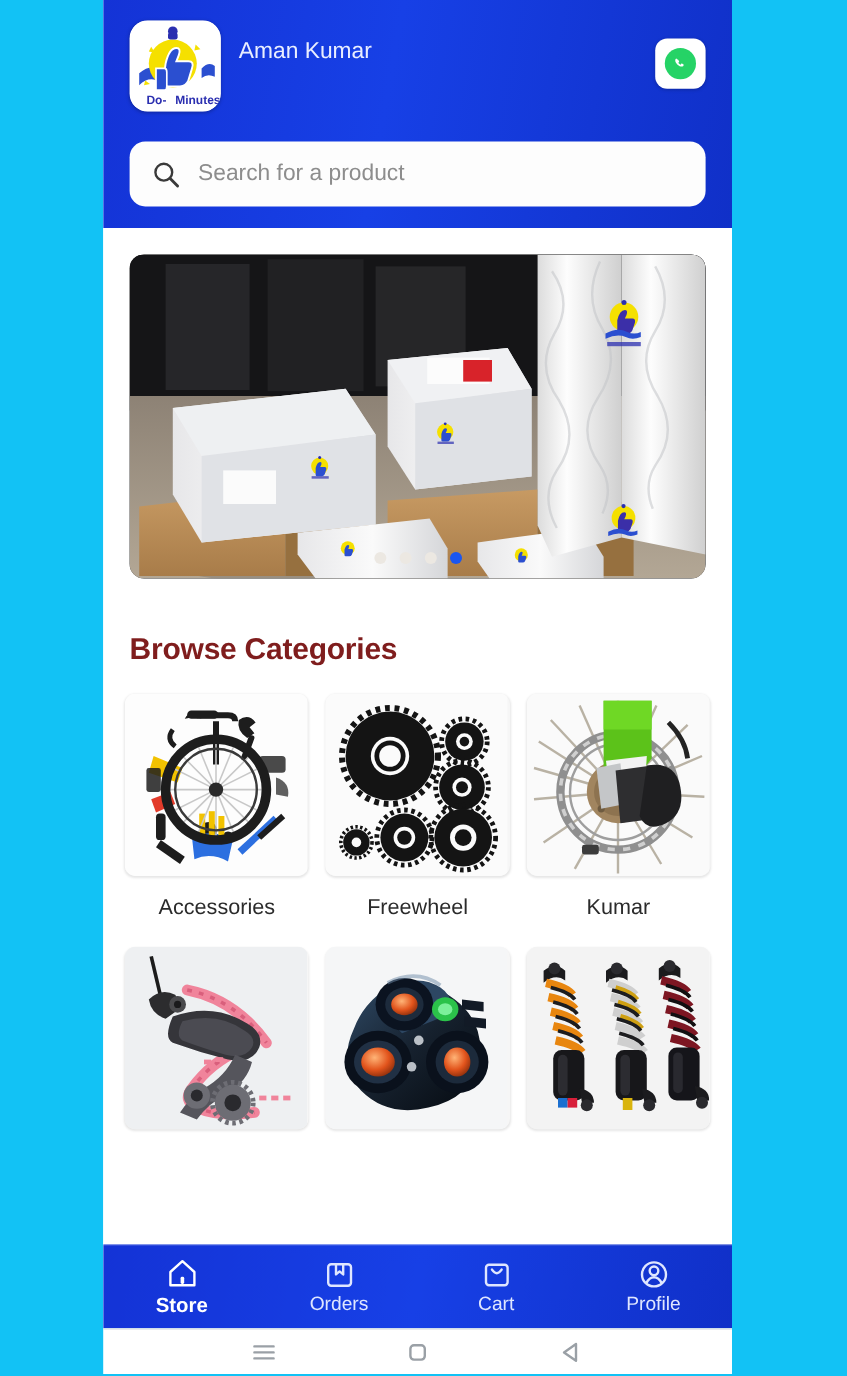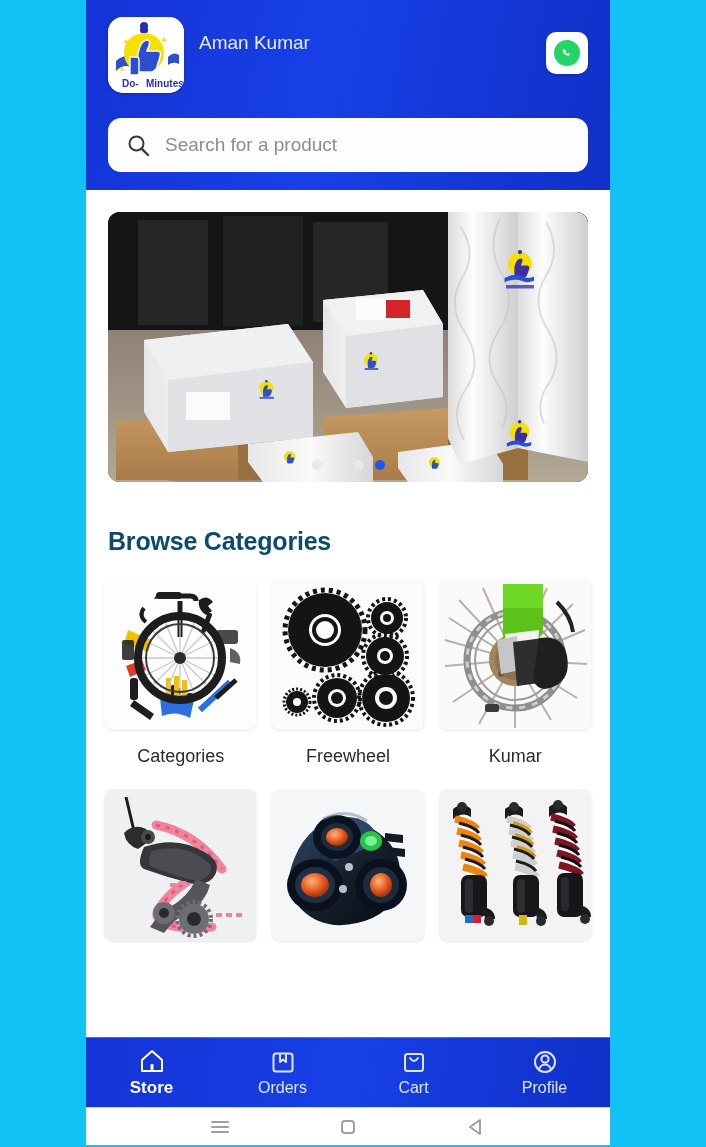--- a/index.html
+++ b/index.html
@@ -61,21 +61,21 @@
   .carousel .photo { position:absolute; inset:0; }
   .dots {
     position:absolute; left:0; right:0; bottom:12px;
     display:flex; justify-content:center; gap:11px;
   }
   .dot { width:10px; height:10px; border-radius:50%; background:#ece8e2; }
   .dot.active { background:#1a56f0; }
 
   
   .sec-title {
-    margin:45px 0 0 22px; font-size:25px; font-weight:bold; color:#0c4a6e;
+    margin:45px 0 0 22px; font-size:25px; font-weight:bold; color:#7f1d1d;
     letter-spacing:-.2px;
   }
 
   
   .cat-grid {
     margin:22px 18px 0 18px;
     display:grid; grid-template-columns:repeat(3,1fr);
     column-gap:14px; row-gap:0;
   }
   .cat-cell { width:100%; }
@@ -344,21 +344,21 @@
               <line x1="76" y1="80" x2="60" y2="119"></line>
                 <line x1="76" y1="80" x2="40" y2="98"></line>
               <line x1="76" y1="80" x2="40" y2="62"></line>
                 <line x1="76" y1="80" x2="60" y2="41"></line>
             </g>
             <circle cx="76" cy="80" r="42" fill="none" stroke="#1d1d1d" stroke-width="8"></circle>
             <circle cx="76" cy="80" r="34" fill="none" stroke="#3a3a3a" stroke-width="2"></circle>
             <circle cx="76" cy="80" r="6" fill="#2a2a2a"></circle>
           </svg>
         </div>
-        <div class="cat-label">Categories</div>
+        <div class="cat-label">Accessories</div>
       </div>
 
       <div class="cat-cell">
         <div class="cat-card">
           <svg width="152" height="152" viewBox="0 0 152 152">
             <rect width="152" height="152" fill="#fbfbfb"></rect>
             <g fill="#141414">
               <g>
                 <circle cx="54" cy="52" r="37"></circle>
                 <g stroke="#141414" stroke-width="5">

